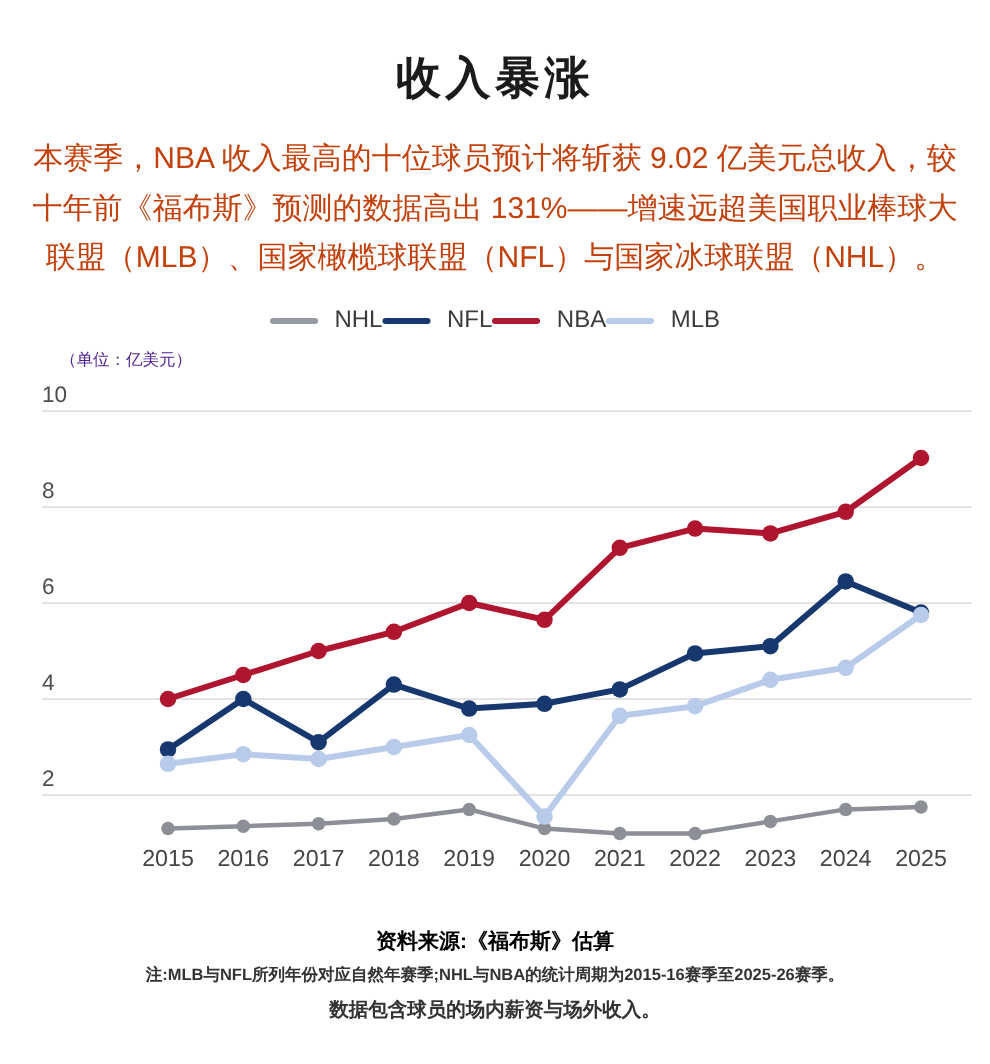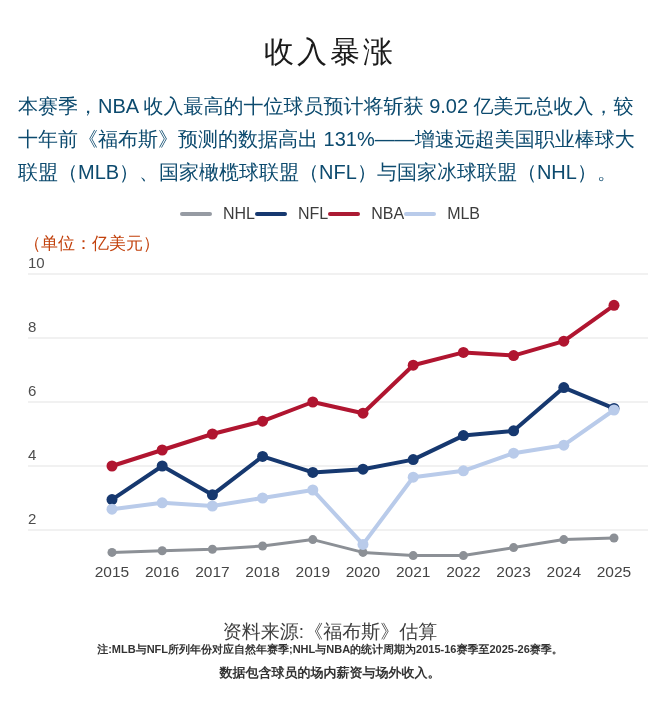--- a/index.html
+++ b/index.html
@@ -3,41 +3,41 @@
 <meta charset="utf-8">
 <style>
   html,body { margin:0; padding:0; }
   body {
     width:660px; height:709px; background:#ffffff; position:relative; overflow:hidden;
     font-family:"Liberation Sans","DejaVu Sans",sans-serif;
     -webkit-font-smoothing:antialiased;
   }
   .page-title {
     position:absolute; top:32px; left:0; width:660px; text-align:center;
-    font-size:30px; font-weight:normal; color:#1b1b1b; letter-spacing:3px;
+    font-size:30px; font-weight:bold; color:#1b1b1b; letter-spacing:3px;
   }
   .description {
-    position:absolute; top:90px; left:18px; width:624px; text-align:left;
-    font-size:20px; line-height:33px; color:#0c4a6e;
+    position:absolute; top:90px; left:18px; width:624px; text-align:center;
+    font-size:20px; line-height:33px; color:#c2410c;
   }
   .legend {
     position:absolute; top:205px; left:0; width:660px;
     display:flex; justify-content:center; align-items:center; 
   }
   .legend-item { display:flex; align-items:center; gap:11px; }
   .legend-swatch { width:32px; height:4px; border-radius:2px; background:#999; }
   .legend-label { font-size:16px; color:#3c3c3c; }
   .unit-label {
-    position:absolute; top:232px; left:24px;
-    font-size:17px; color:#c2410c;
+    position:absolute; top:232px; left:40px;
+    font-size:11px; color:#4c1d95;
   }
   .chart-svg { position:absolute; top:255px; left:0; }
   .footer-source {
     position:absolute; top:619px; left:0; width:660px; text-align:center;
-    font-size:19px; font-weight:normal; color:#404040;
+    font-size:14px; font-weight:bold; color:#000000;
   }
   .footer-note1 {
     position:absolute; top:642px; left:0; width:660px; text-align:center;
     font-size:11px; font-weight:bold; color:#333333;
   }
   .footer-note2 {
     position:absolute; top:664px; left:0; width:660px; text-align:center;
     font-size:13px; font-weight:bold; color:#333333;font-family:Liberation Mono, monospace;
   }
 </style>

